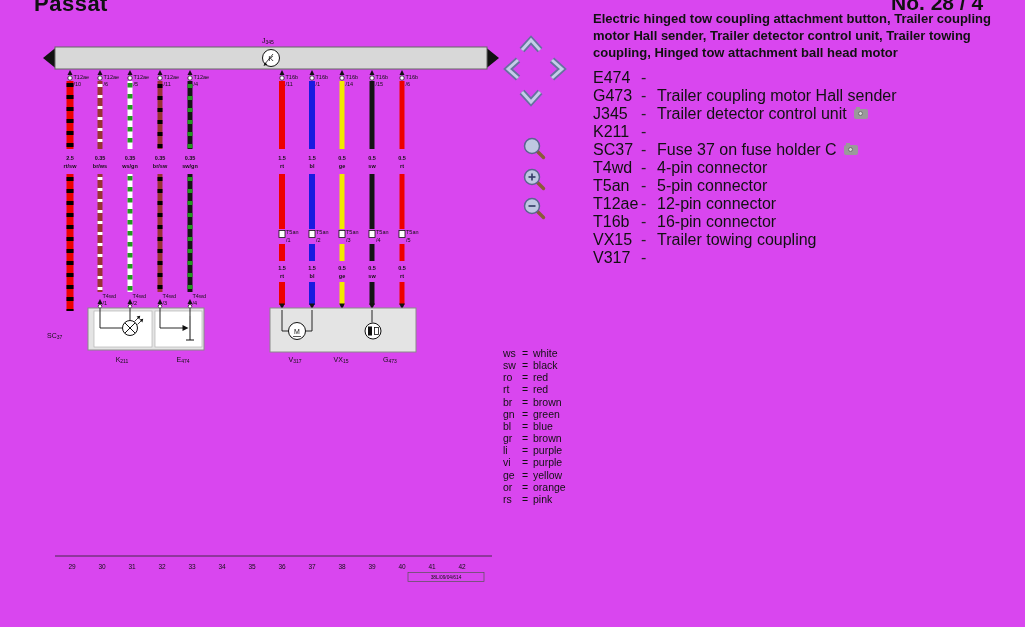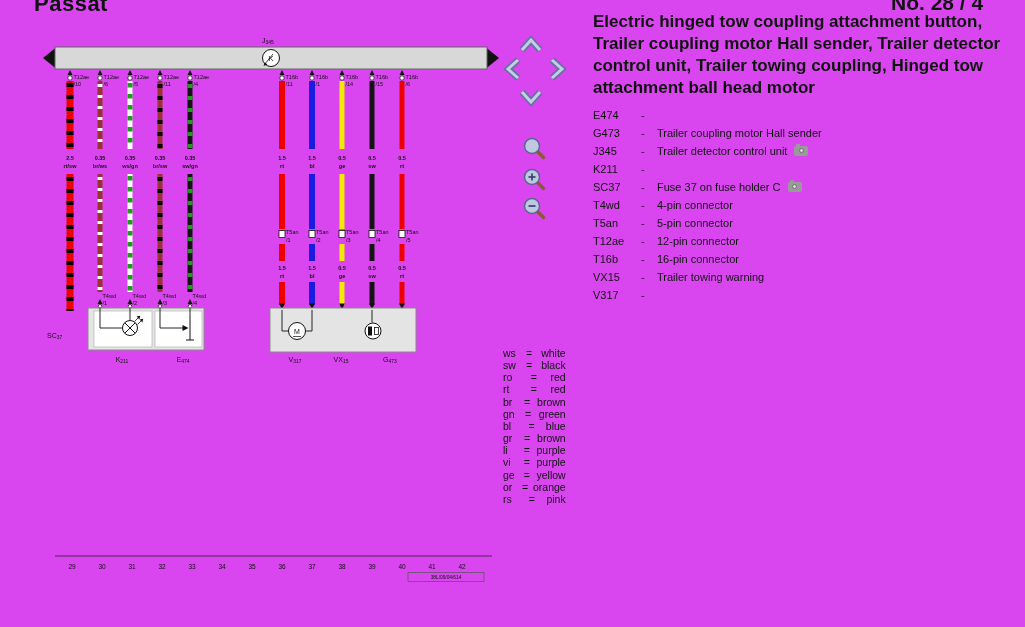--- a/index.html
+++ b/index.html
@@ -5,33 +5,33 @@
   html,body{margin:0;padding:0;background:#fff;}
   .page{position:relative;width:1025px;height:627px;background:#d946ef;overflow:hidden;
         font-family:"Liberation Sans",sans-serif;color:#111;}
   .title{position:absolute;left:34px;top:-9px;font-size:22px;font-weight:bold;letter-spacing:.5px;}
   .page-no{position:absolute;left:891px;top:-9px;font-size:21px;font-weight:bold;white-space:nowrap;}
   svg{position:absolute;left:0;top:0;}
   svg text{font-family:"Liberation Sans",sans-serif;fill:#111;}
   #diagram{left:0;top:0;}
   #nav{left:500px;top:28px;}
   .info{position:absolute;left:593px;top:11px;width:432px;}
-  .info-heading{margin:0;font-size:17px;font-weight:bold;line-height:1.3;}
+  .info-heading{margin:0;font-size:13px;font-weight:bold;line-height:1.3;}
   .legend-list{margin-top:7px;}
-  .legend-row{display:flex;align-items:center;height:18px;font-size:11px;}
+  .legend-row{display:flex;align-items:center;height:18px;font-size:16px;}
   .legend-row .code{flex:0 0 48px;}
   .legend-row .dash{flex:0 0 16px;text-align:left;color:#222;}
   .legend-row .desc{white-space:nowrap;}
   .camera-icon{display:inline-block;width:14px;height:10px;background:#9a9a9a;border-radius:2px;
                position:relative;margin-left:7px;vertical-align:-1px;}
   .camera-icon::before{content:"";position:absolute;left:4.5px;top:2px;width:5px;height:5px;
                border-radius:50%;background:#d9d9d9;border:1px solid #707070;box-sizing:border-box;}
   .camera-icon::after{content:"";position:absolute;top:-2px;left:2px;width:4px;height:2px;background:#9a9a9a;}
   .colors{position:absolute;left:503px;top:347px;font-size:10.5px;}
-  .color-row{display:flex;line-height:12.15px;justify-content:space-between;}
+  .color-row{display:flex;line-height:12.15px;}
   .color-row .cc{flex:0 0 19px;}
   .color-row .eq{flex:0 0 11px;}
 </style>
 </head>
 <body>
 
 <div class="page">
 
   <div class="title">Passat</div>
   <div class="page-no">No. 28 / 4</div>
@@ -376,21 +376,21 @@
           <span class="desc">12-pin connector</span>
         </div>
       <div class="legend-row">
           <span class="code">T16b</span>
           <span class="dash">-</span>
           <span class="desc">16-pin connector</span>
         </div>
       <div class="legend-row">
           <span class="code">VX15</span>
           <span class="dash">-</span>
-          <span class="desc">Trailer towing warning</span>
+          <span class="desc">Trailer towing coupling</span>
         </div>
       <div class="legend-row">
           <span class="code">V317</span>
           <span class="dash">-</span>
         </div>
     </div>
   </div>
 
   <div class="colors">
     <div class="color-row">

